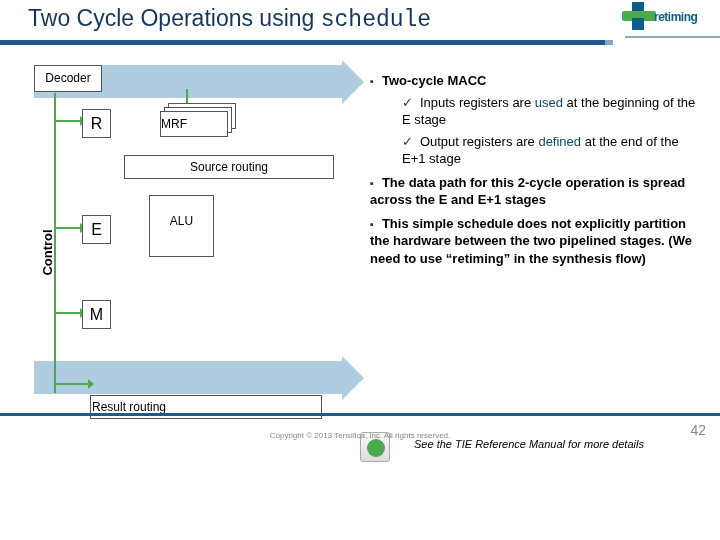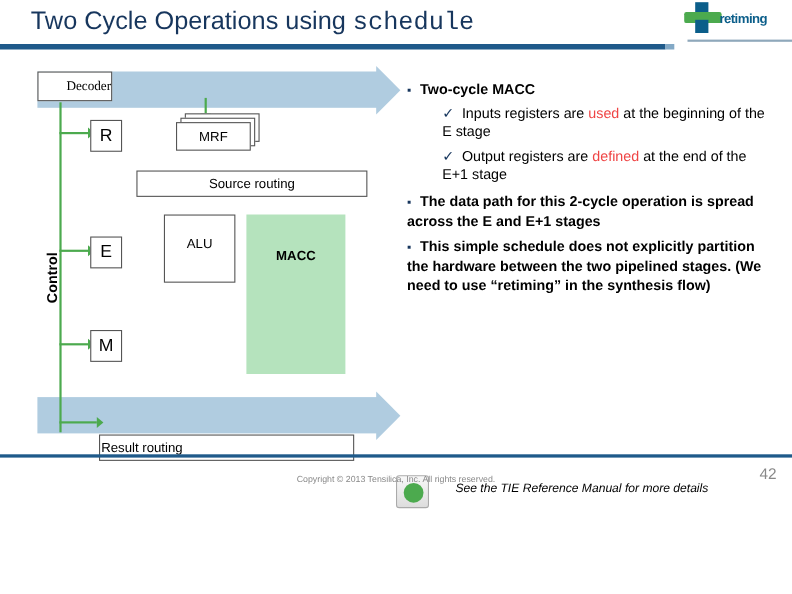--- a/index.html
+++ b/index.html
@@ -18,28 +18,28 @@
   .logo .mark .bar{position:absolute;left:-2px;top:9px;width:34px;height:10px;background:#4caa4e;border-radius:2px;}
   .logo .txt{position:absolute;left:30px;top:8px;font-size:12px;font-weight:bold;color:#0b5e8a;letter-spacing:-0.5px;}
   .logo-line{position:absolute;right:0;top:36px;width:95px;height:2px;background:#8fa8bb;}
 
   .diagram { position:absolute; left:34px; top:65px; width:310px; height:370px; }
   .big-arrow-band{position:absolute;left:0;width:310px;height:33px;background:#b0cce0;}
   .big-arrow-band::after{content:"";position:absolute;right:-20px;top:-5px;width:0;height:0;border-left:22px solid #b0cce0;border-top:22px solid transparent;border-bottom:22px solid transparent;}
   .band1{top:0;}
   .band2{top:296px;}
 
-  .decoder{position:absolute;left:0;top:0;width:68px;height:27px;background:#fff;border:1px solid #555;font-size:12px;text-align:right;line-height:25px;font-family:Liberation Serif, serif;}
+  .decoder{position:absolute;left:0;top:0;width:68px;height:27px;background:#fff;border:1px solid #555;font-size:12px;text-align:center;line-height:25px;}
   .stage-box{position:absolute;left:48px;width:29px;height:29px;background:#fff;border:1px solid #555;text-align:center;line-height:27px;font-size:16px;}
   .stage-R{top:44px;}
   .stage-E{top:150px;}
   .stage-M{top:235px;}
 
   .mrf-stack{position:absolute;left:126px;top:38px;width:78px;height:36px;}
-  .mrf-stack .sbox{position:absolute;width:68px;height:26px;background:#fff;border:1px solid #555;text-align:center;line-height:24px;font-size:12px;}
+  .mrf-stack .sbox{position:absolute;width:68px;height:26px;background:#fff;border:1px solid #555;line-height:24px;font-size:12px;}
   .mrf-stack .sb1{left:8px;top:0;} .mrf-stack .sb2{left:4px;top:4px;} .mrf-stack .sb3{left:0;top:8px;}
   .mrf-arrow{position:absolute;left:152px;top:24px;width:2px;height:14px;background:#4caa4e;}
   .mrf-arrow::after{content:"";position:absolute;left:-4px;bottom:-6px;border-top:6px solid #4caa4e;border-left:5px solid transparent;border-right:5px solid transparent;}
 
   .src-route{position:absolute;left:90px;top:90px;width:210px;height:24px;background:#fff;border:1px solid #555;text-align:center;line-height:22px;font-size:12px;}
   .alu{position:absolute;left:115px;top:130px;width:65px;height:62px;background:#fff;border:1px solid #555;text-align:center;font-size:12px;padding-top:18px;}
   .macc{position:absolute;left:190px;top:130px;width:90px;height:145px;background:#b5e3bd;text-align:center;font-size:12px;padding-top:30px;font-weight:bold;}
   .res-route{position:absolute;left:56px;top:330px;width:232px;height:24px;background:#fff;border:1px solid #555;line-height:22px;font-size:12px;padding-left:1px;}
 
   .ctrl-label{position:absolute;left:-10px;top:180px;transform:rotate(-90deg);font-weight:bold;font-size:13px;}
@@ -48,21 +48,21 @@
   .ctrl-line .tick::after{content:"";position:absolute;right:-6px;top:-4px;border-left:6px solid #4caa4e;border-top:5px solid transparent;border-bottom:5px solid transparent;}
   .ctrl-line .t1{top:27px;} .ctrl-line .t2{top:134px;} .ctrl-line .t3{top:219px;} .ctrl-line .t4{top:290px;width:34px;}
 
   .bullets{position:absolute;left:370px;top:72px;width:332px;font-size:13px;line-height:1.35;}
   .bullets ul{list-style:none;}
   .l0>li{margin-bottom:6px;}
   .l0>li::before{content:"\25AA";color:#17365d;font-size:11px;margin-right:8px;}
   .l1{margin:4px 0 6px 32px;}
   .l1>li{margin-bottom:4px;}
   .l1>li::before{content:"\2713";color:#17365d;margin-right:7px;}
-  .hl-g{color:#ef4444;}
+  .hl-g{color:#0c4a6e;}
   .bullets b{font-weight:bold;}
 
   .rm-icon{position:absolute;left:360px;top:432px;width:30px;height:30px;border:1px solid #aaa;border-radius:3px;background:linear-gradient(#f8f8f8,#ddd);}
   .rm-icon::before{content:"";position:absolute;left:6px;top:6px;width:18px;height:18px;border-radius:50%;background:#4caa4e;}
   .ref-text{position:absolute;left:414px;top:438px;font-size:11px;font-style:italic;}
 
   .footer-line{position:absolute;left:0;bottom:28px;width:720px;height:3px;background:#1f5a8a;}
   .copyright{position:absolute;left:0;bottom:4px;width:720px;text-align:center;font-size:8px;color:#888;}
   .pagenum{position:absolute;right:14px;bottom:6px;font-size:14px;color:#888;}
 </style>
@@ -99,21 +99,20 @@
     <div class="ctrl-label">Control</div>
     <div class="stage-box stage-R">R</div>
     <div class="mrf-arrow"></div>
     <div class="mrf-stack">
       <div class="sbox sb1"></div>
         <div class="sbox sb2"></div>
         <div class="sbox sb3">MRF</div>
     </div>
     <div class="src-route">Source routing</div>
     <div class="stage-box stage-E">E</div>
-    <div class="macc">MACC</div>
     <div class="alu">ALU</div>
     <div class="stage-box stage-M">M</div>
     <div class="res-route">Result routing</div>
   </div>
 
   <div class="bullets">
     <ul class="l0">
       <li><b>Two-cycle MACC</b>
         <ul class="l1">
           <li><span>Inputs registers are </span><span class="hl-g">used</span><span> at the beginning of the E stage</span></li>

